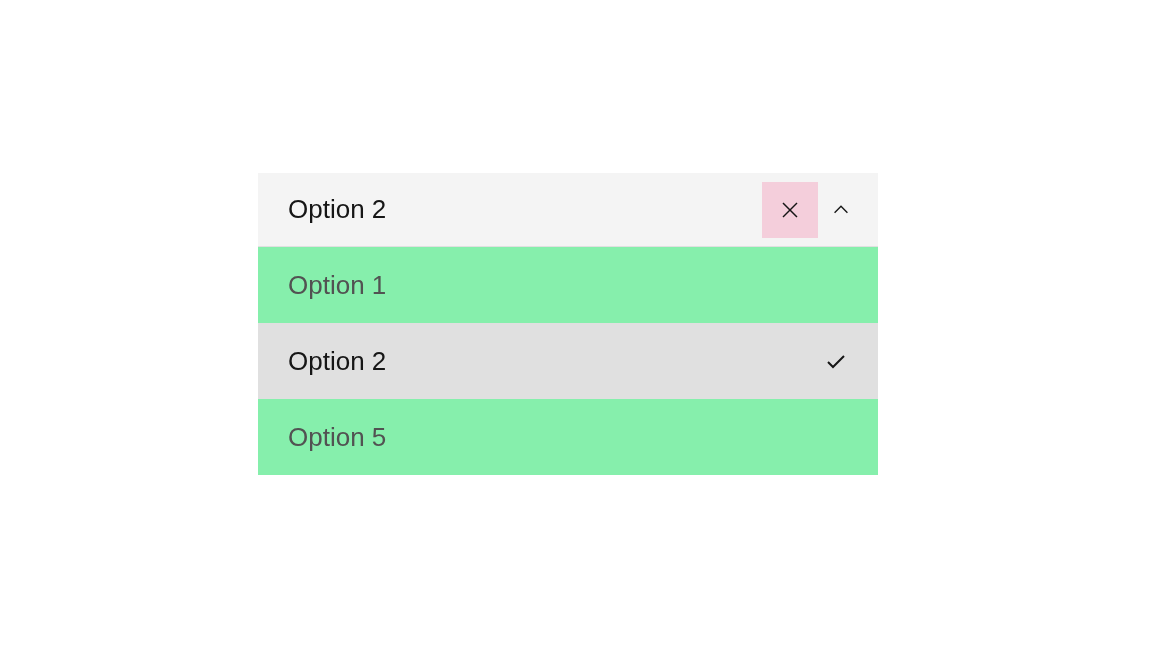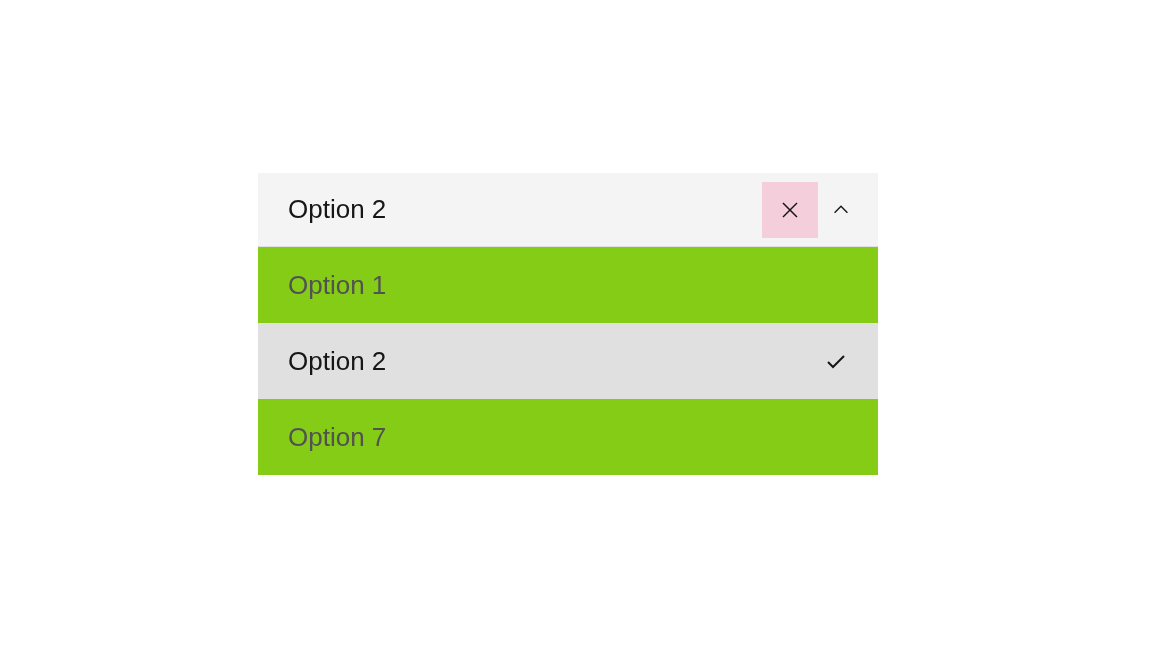--- a/index.html
+++ b/index.html
@@ -67,21 +67,21 @@
       border: none;
     }
     .toggle-button svg {
       width: 22px;
       height: 22px;
       stroke: #161616;
       stroke-width: 1.5;
       fill: none;
     }
     .dropdown-list {
-      background: #84cc16;
+      background: #86efac;
     }
     .dropdown-option {
       display: flex;
       align-items: center;
       justify-content: space-between;
       height: 76px;
       padding-left: 30px;
       padding-right: 30px;
       cursor: pointer;
     }
@@ -128,16 +128,16 @@
     <div class="dropdown-option">
       <span class="option-label">Option 1</span>
     </div>
     <div class="dropdown-option selected">
       <span class="option-label">Option 2</span>
       <svg class="checkmark-icon" viewBox="0 0 24 24">
         <polyline points="4 13 9 18 20 7"></polyline>
       </svg>
     </div>
     <div class="dropdown-option">
-      <span class="option-label">Option 7</span>
+      <span class="option-label">Option 5</span>
     </div>
   </div>
 </div>
 
 </body></html>

